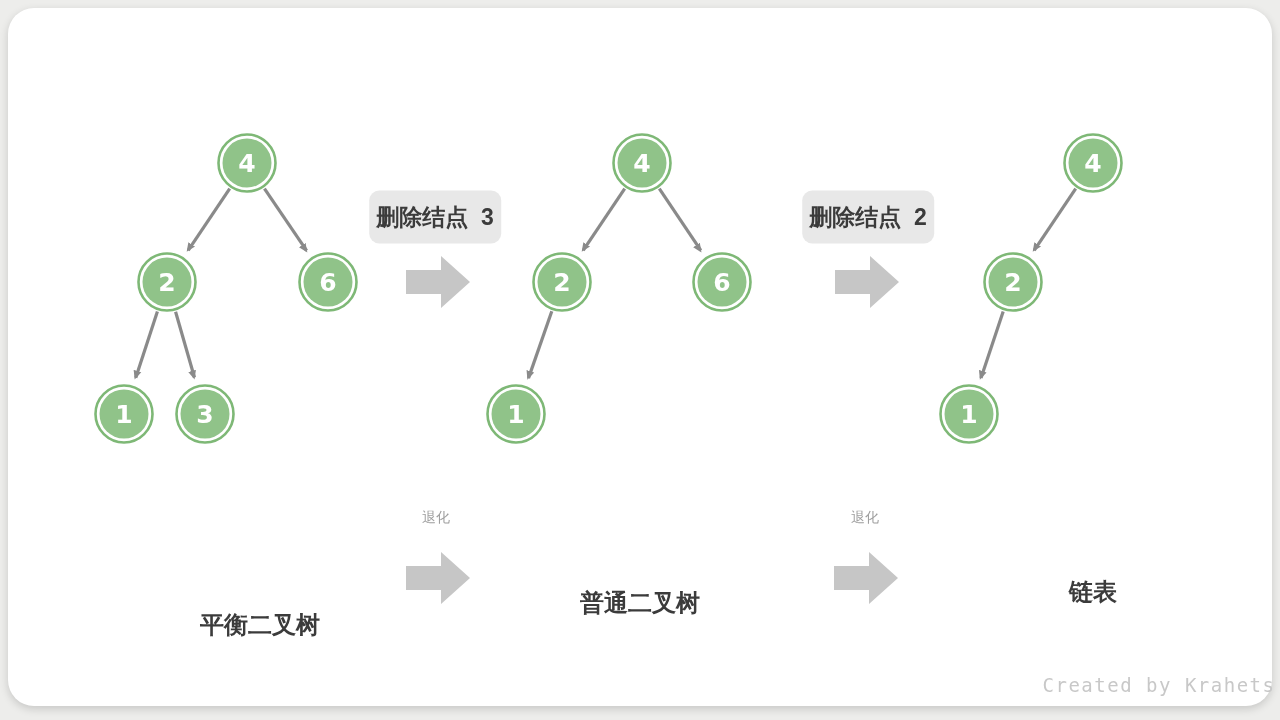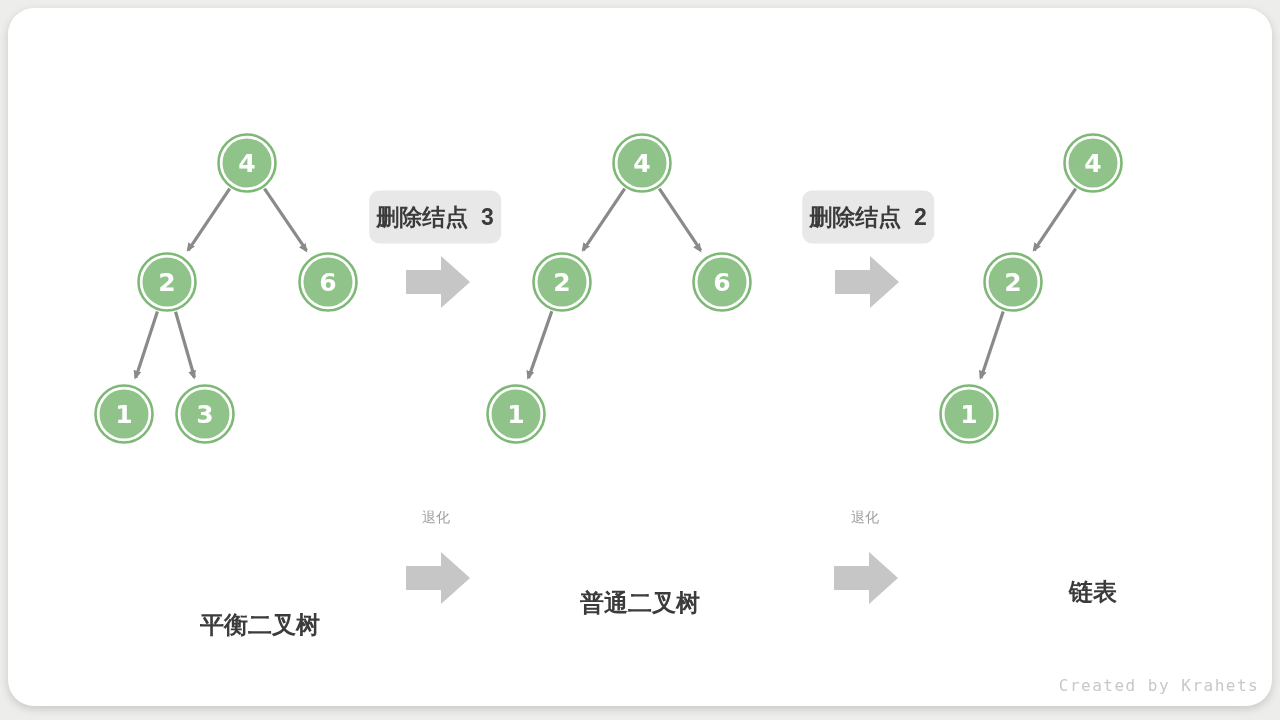--- a/index.html
+++ b/index.html
@@ -29,21 +29,21 @@
     font-size:23px;font-weight:700;line-height:1;
     padding:15px 7px;border-radius:10px;
   }
   .degrade-label{
     color:var(--degrade-text);font-size:14px;font-weight:400;
   }
   .caption{
     color:var(--caption-text);font-size:24px;font-weight:700;
   }
   .credit{
-    color:var(--credit-text);font-size:16px;letter-spacing:1.5px;
+    color:var(--credit-text);font-size:19px;letter-spacing:1.5px;
     font-family:"DejaVu Sans Mono","Liberation Mono",monospace;
   }
 </style>
 </head>
 <body>
 
 <div class="card"></div>
 
 <svg id="diagram-svg" viewBox="0 0 1280 720">
     <defs>

